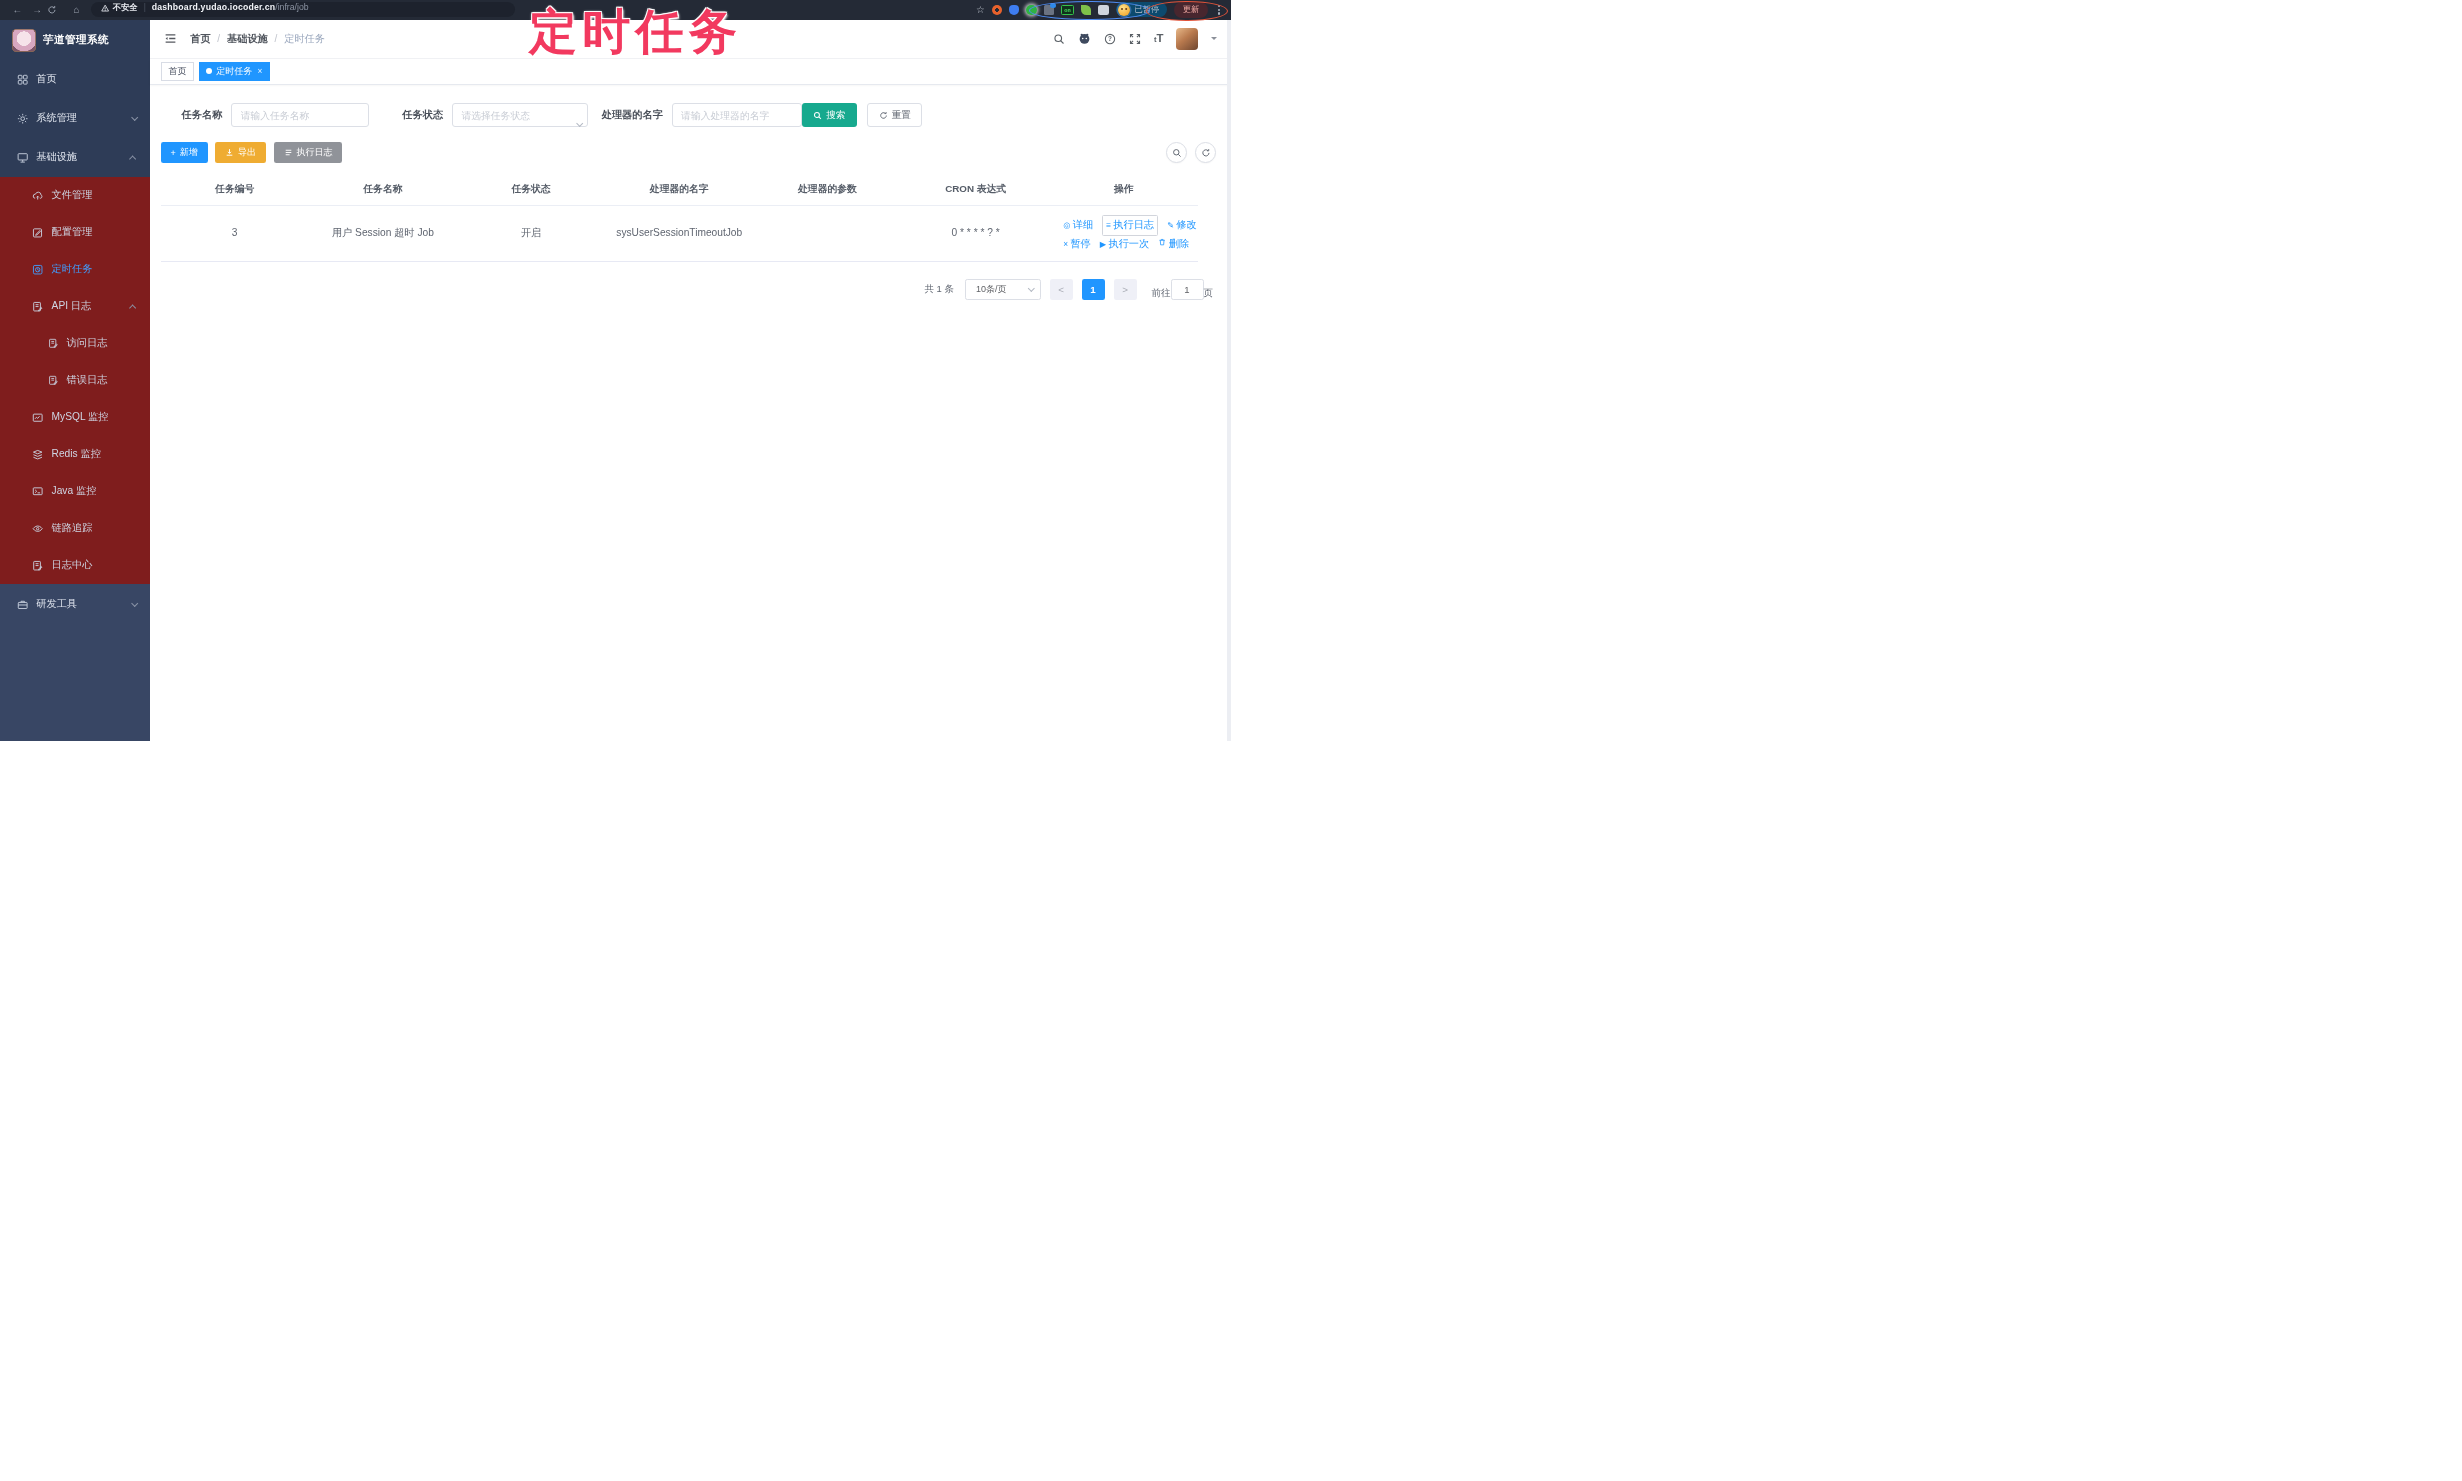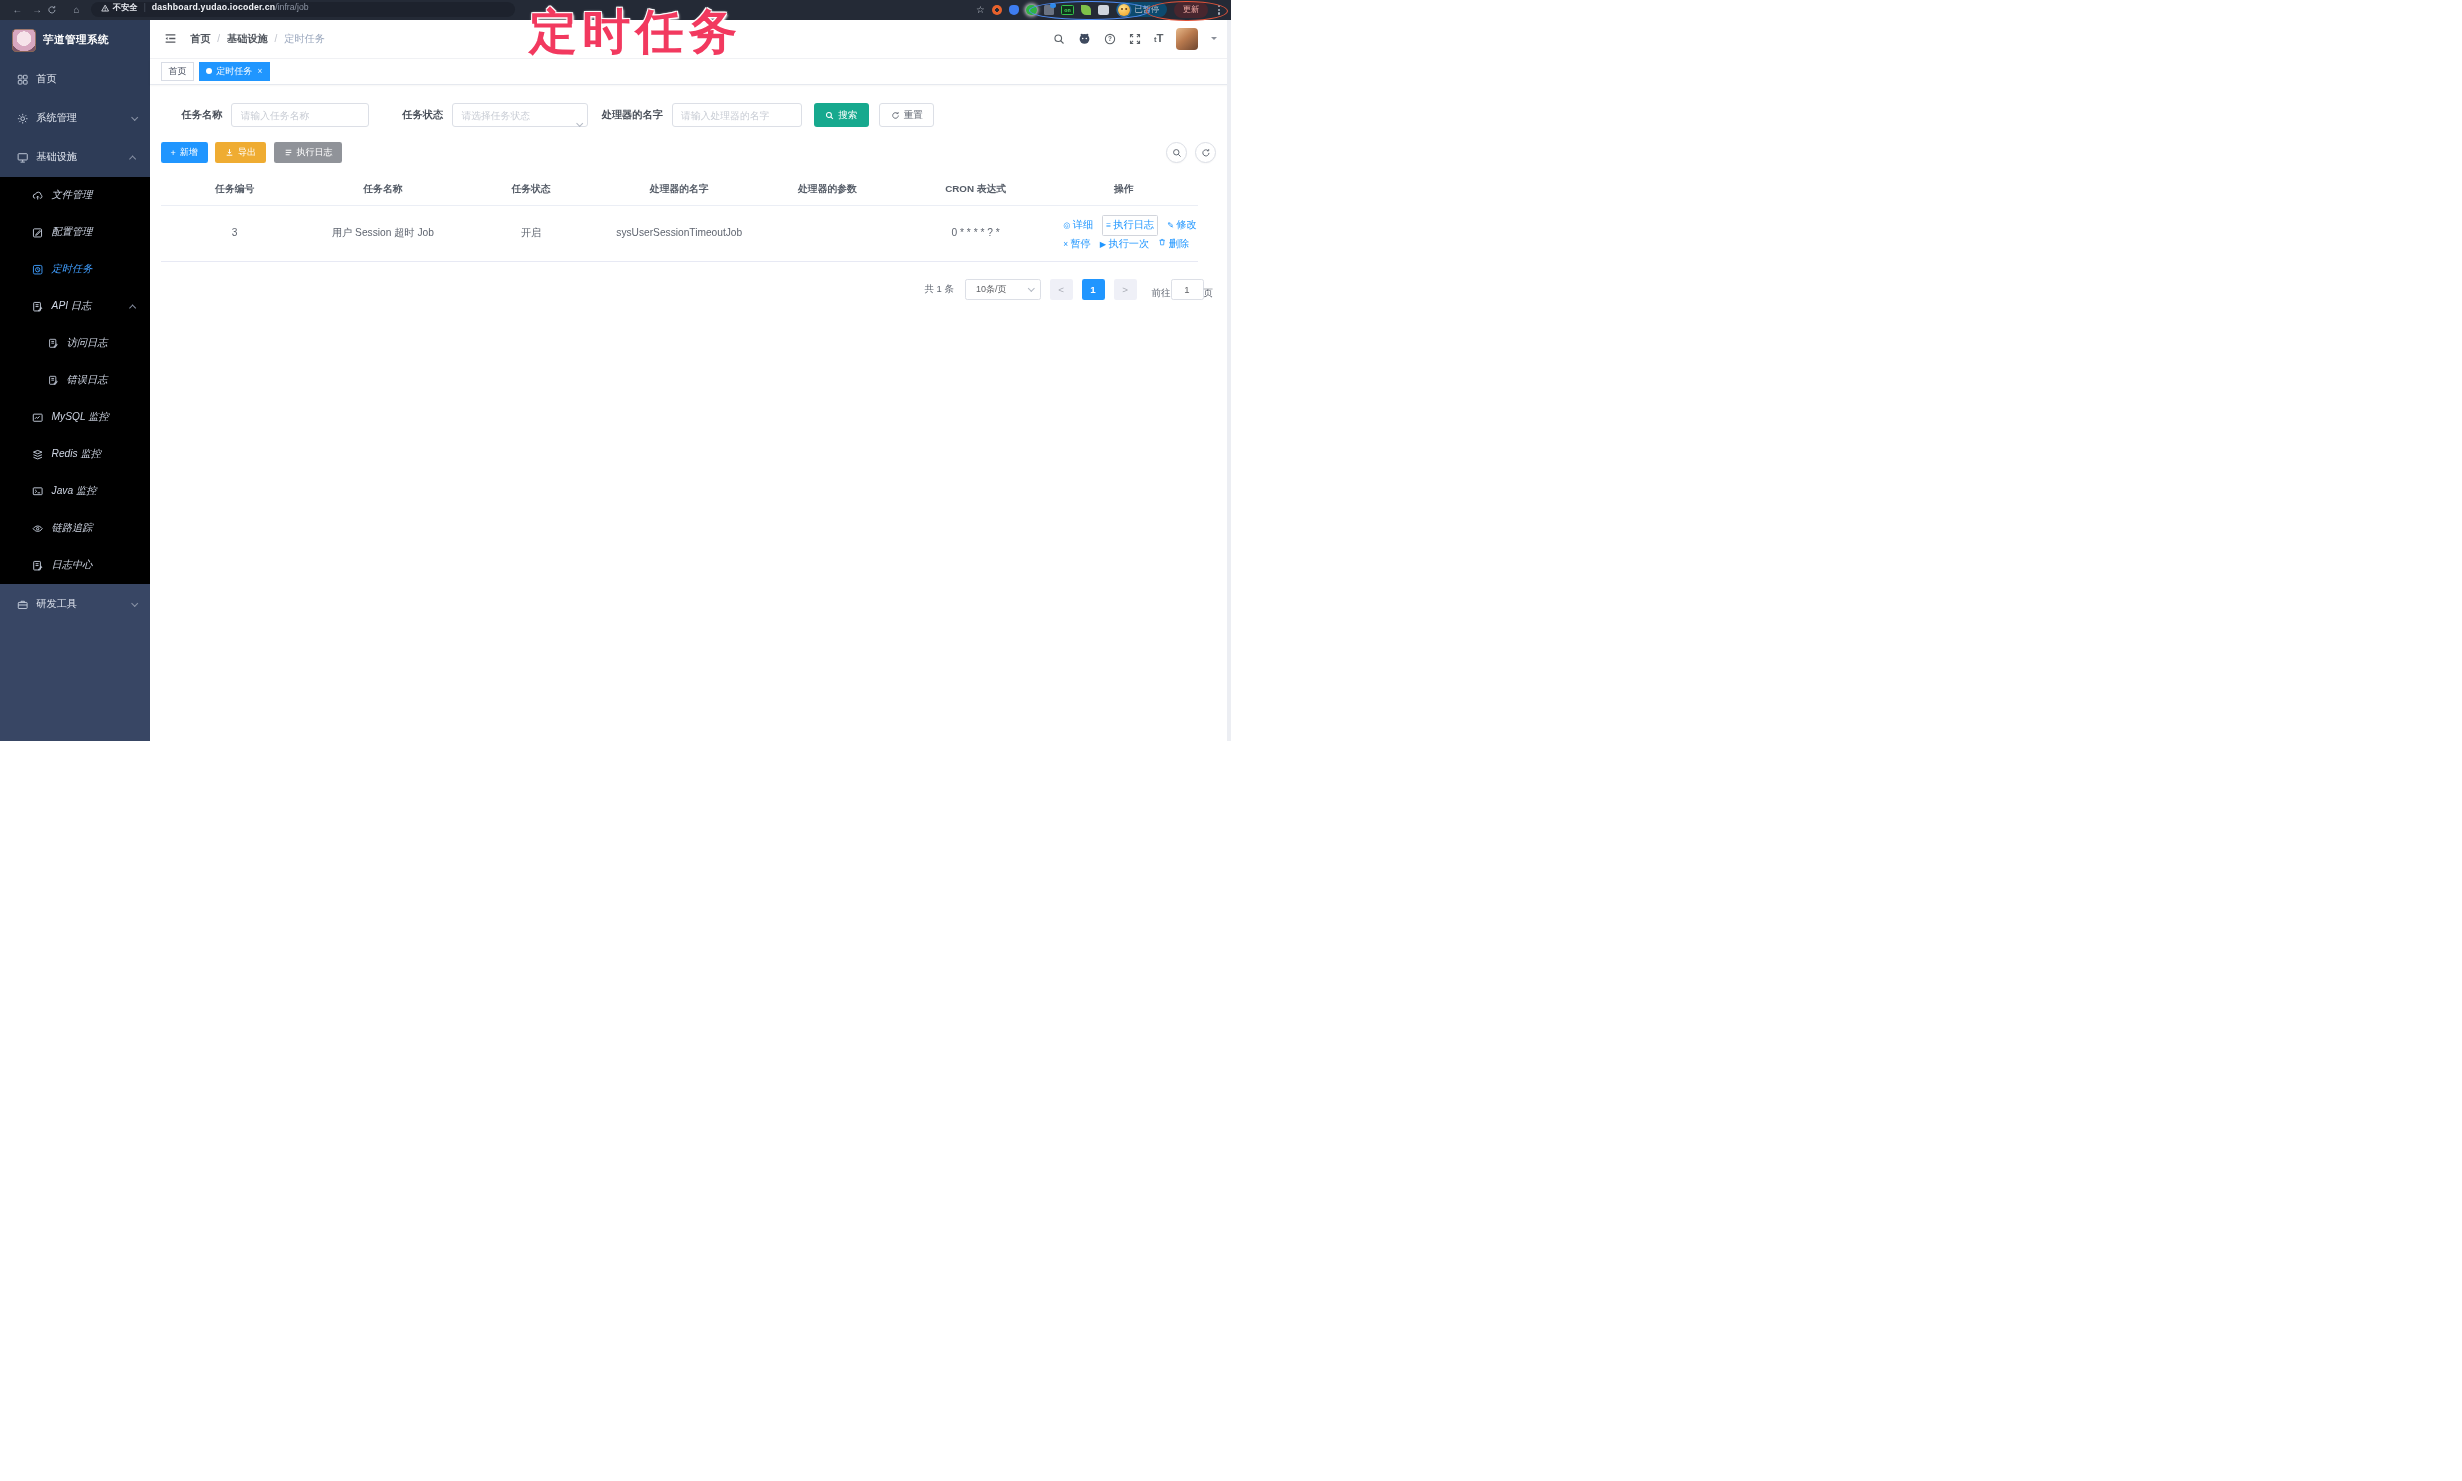--- a/index.html
+++ b/index.html
@@ -47,21 +47,21 @@
   .logo-title { color:#fff; font-size:10.6px; font-weight:700; letter-spacing:0.4px; }
   .menu { flex:1; display:flex; flex-direction:column; font-size:10.2px; }
   .m-item { display:flex; align-items:center; height:39px; padding:0 13.6px 0 16.7px; cursor:pointer; color:#e2e7f0; }
   .s-item { display:flex; align-items:center; height:37px; padding:0 13.6px 0 32px; cursor:pointer; color:#cfd6e4; }
   .s3-item { padding-left:47px; }
   .m-ic { width:12px; height:12px; margin-right:7.6px; flex:0 0 auto; color:#c9d1e0; display:flex; align-items:center; justify-content:center; }
   .m-label { flex:1; }
   .chev { width:5.3px; height:5.3px; border-right:1.2px solid #8a93a6; border-bottom:1.2px solid #8a93a6; flex:0 0 auto; }
   .chev.down { transform:rotate(45deg) translateY(-1.5px); }
   .chev.up { transform:rotate(-135deg) translateY(-1.5px); }
-  .submenu { background:#000000;font-style:italic; }
+  .submenu { background:#7f1d1d; }
   .active-item, .active-item .m-ic { color:#409eff; }
   .sidebar-bottom { flex:1; background:#384664; }
   .sidebar-bottom .m-item { height:41px; }
 
   
   .main { flex:1; display:flex; flex-direction:column; background:#fff; min-width:0; }
   .navbar { height:39px; display:flex; align-items:center; padding:0 13.6px; border-bottom:0.8px solid #f0f1f4; }
   .hamburger { color:#55585f; cursor:pointer; margin-right:13.6px; display:flex; }
   .crumbs { display:flex; align-items:center; gap:6.8px; font-size:10.2px; }
   .crumb { color:#51565e; font-weight:700; cursor:pointer; }
@@ -85,21 +85,21 @@
   
   .filter-row { display:flex; align-items:center; margin:3px 0 15px 21px; font-size:10.2px; }
   .f-label { font-weight:700; color:#4a505a; margin-right:9px; white-space:nowrap; }
   .f-input { height:24px; border:0.8px solid #dcdfe6; border-radius:3px; padding:0 8.3px; font-size:9.8px; color:#606266; outline:none; background:#fff; font-family:inherit; }
   .f-input::placeholder { color:#c8ccd4; }
   .w-name { width:138px; margin-right:33px; }
   .w-status { width:136px; margin-right:13.6px; position:relative; display:flex; align-items:flex-end; }
   .w-status input { width:100%; height:24px; border:0.8px solid #dcdfe6; border-radius:3px; padding:0 19.7px 0 8.3px; font-size:9.8px; outline:none; font-family:inherit; }
   .w-status input::placeholder { color:#c8ccd4; }
   .w-status .sel-caret { position:absolute; right:6.8px; width:5.3px; height:5.3px; border-right:1.1px solid #b4bac4; border-bottom:1.1px solid #b4bac4; transform:rotate(45deg) translateY(-1.5px); pointer-events:none; }
-  .w-handler { width:130px; margin-right:12px; }
+  .w-handler { width:130px; }
   .btn { display:inline-flex; align-items:center; justify-content:center; gap:3.8px; height:23.5px; padding:0 10.6px; border-radius:3px; border:0.8px solid transparent; font-size:9.5px; cursor:pointer; white-space:nowrap; font-family:inherit; }
   .btn-search { background:#17a98e; color:#fff; margin-right:10.6px; }
   .btn-reset { background:#fff; color:#5f6570; border-color:#dcdfe6; }
 
   
   .toolbar { display:flex; align-items:center; margin:0 0 10.6px 0; }
   .btn-sm { height:21px; padding:0 9px; font-size:9px; border-radius:2.3px; margin-right:7.6px; }
   .btn-add { background:#2096ff; color:#fff; }
   .btn-export { background:#efac32; color:#fff; }
   .btn-log { background:#909399; color:#fff; }

